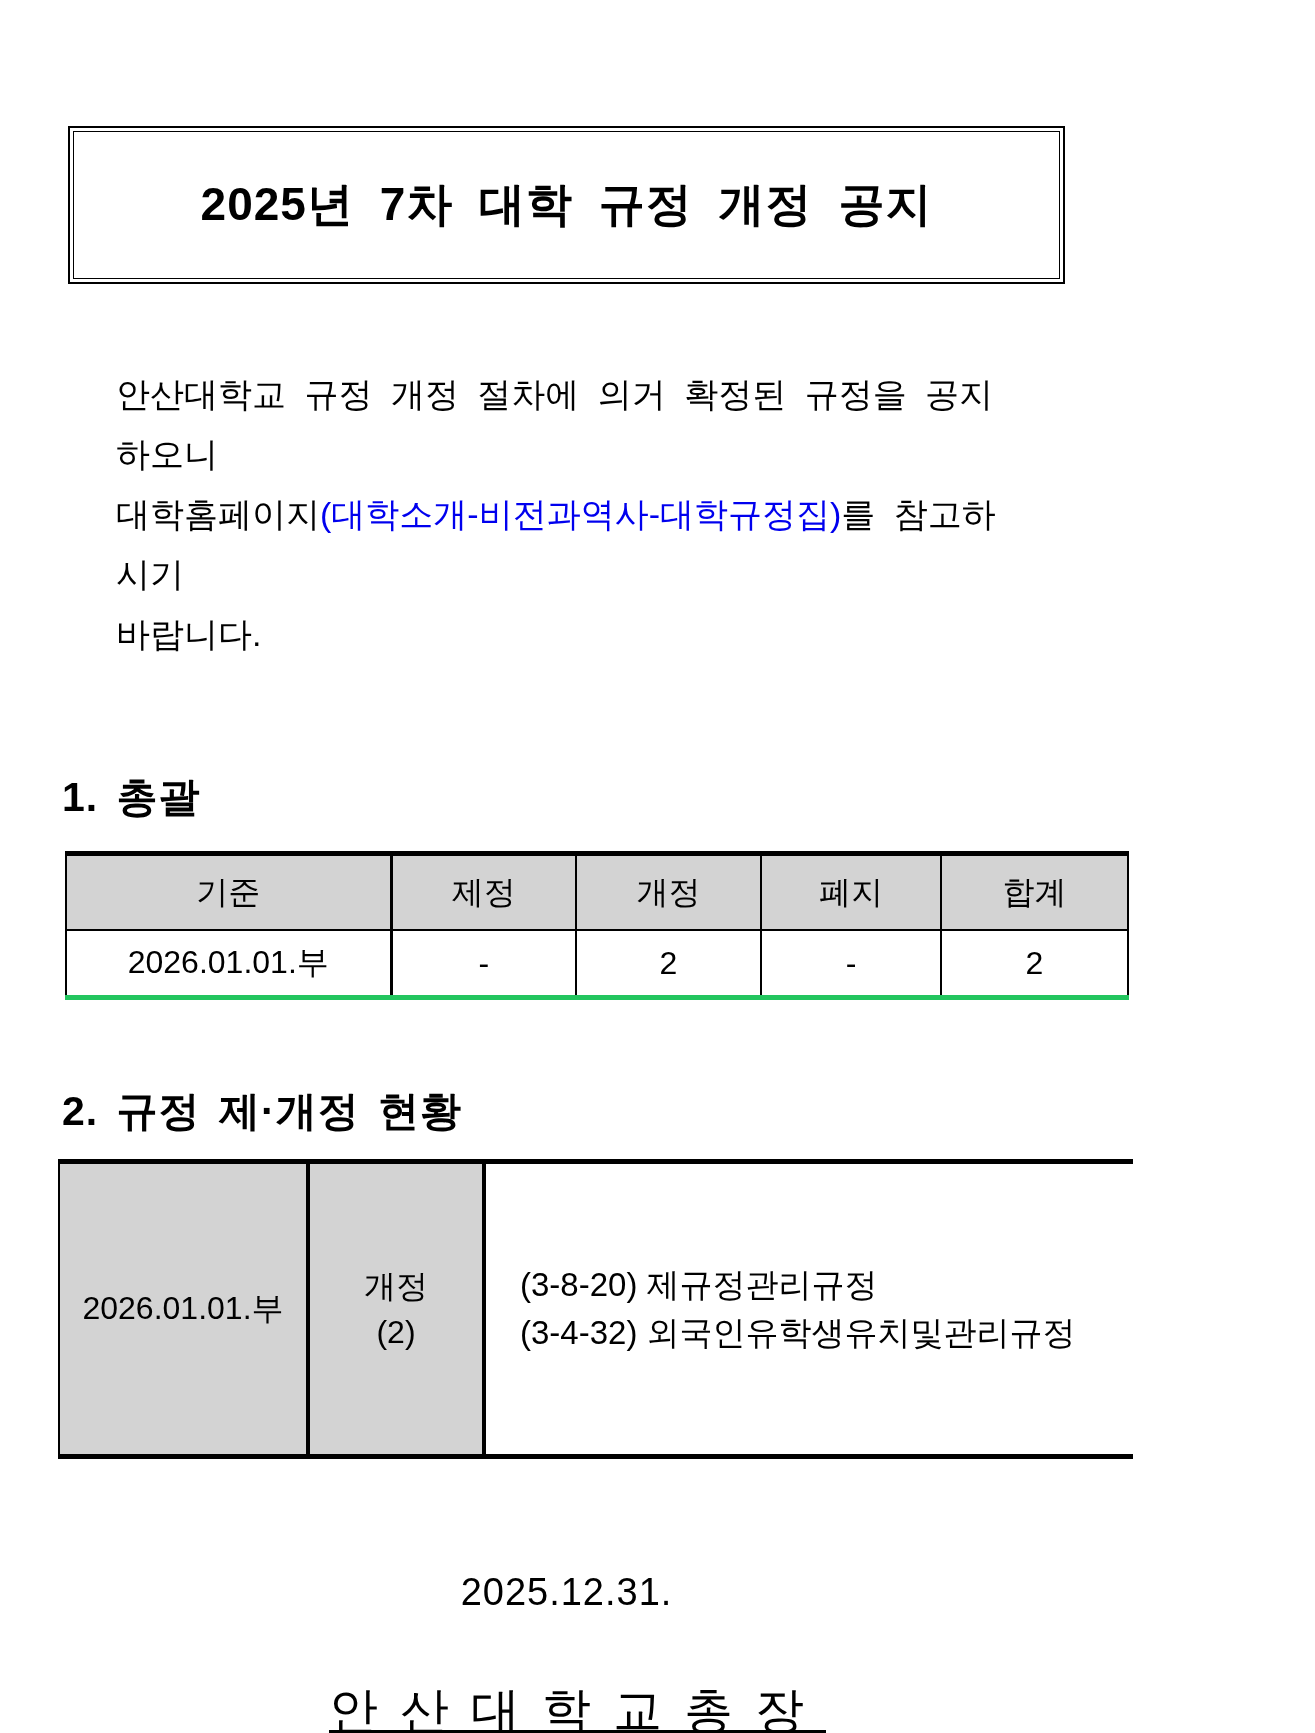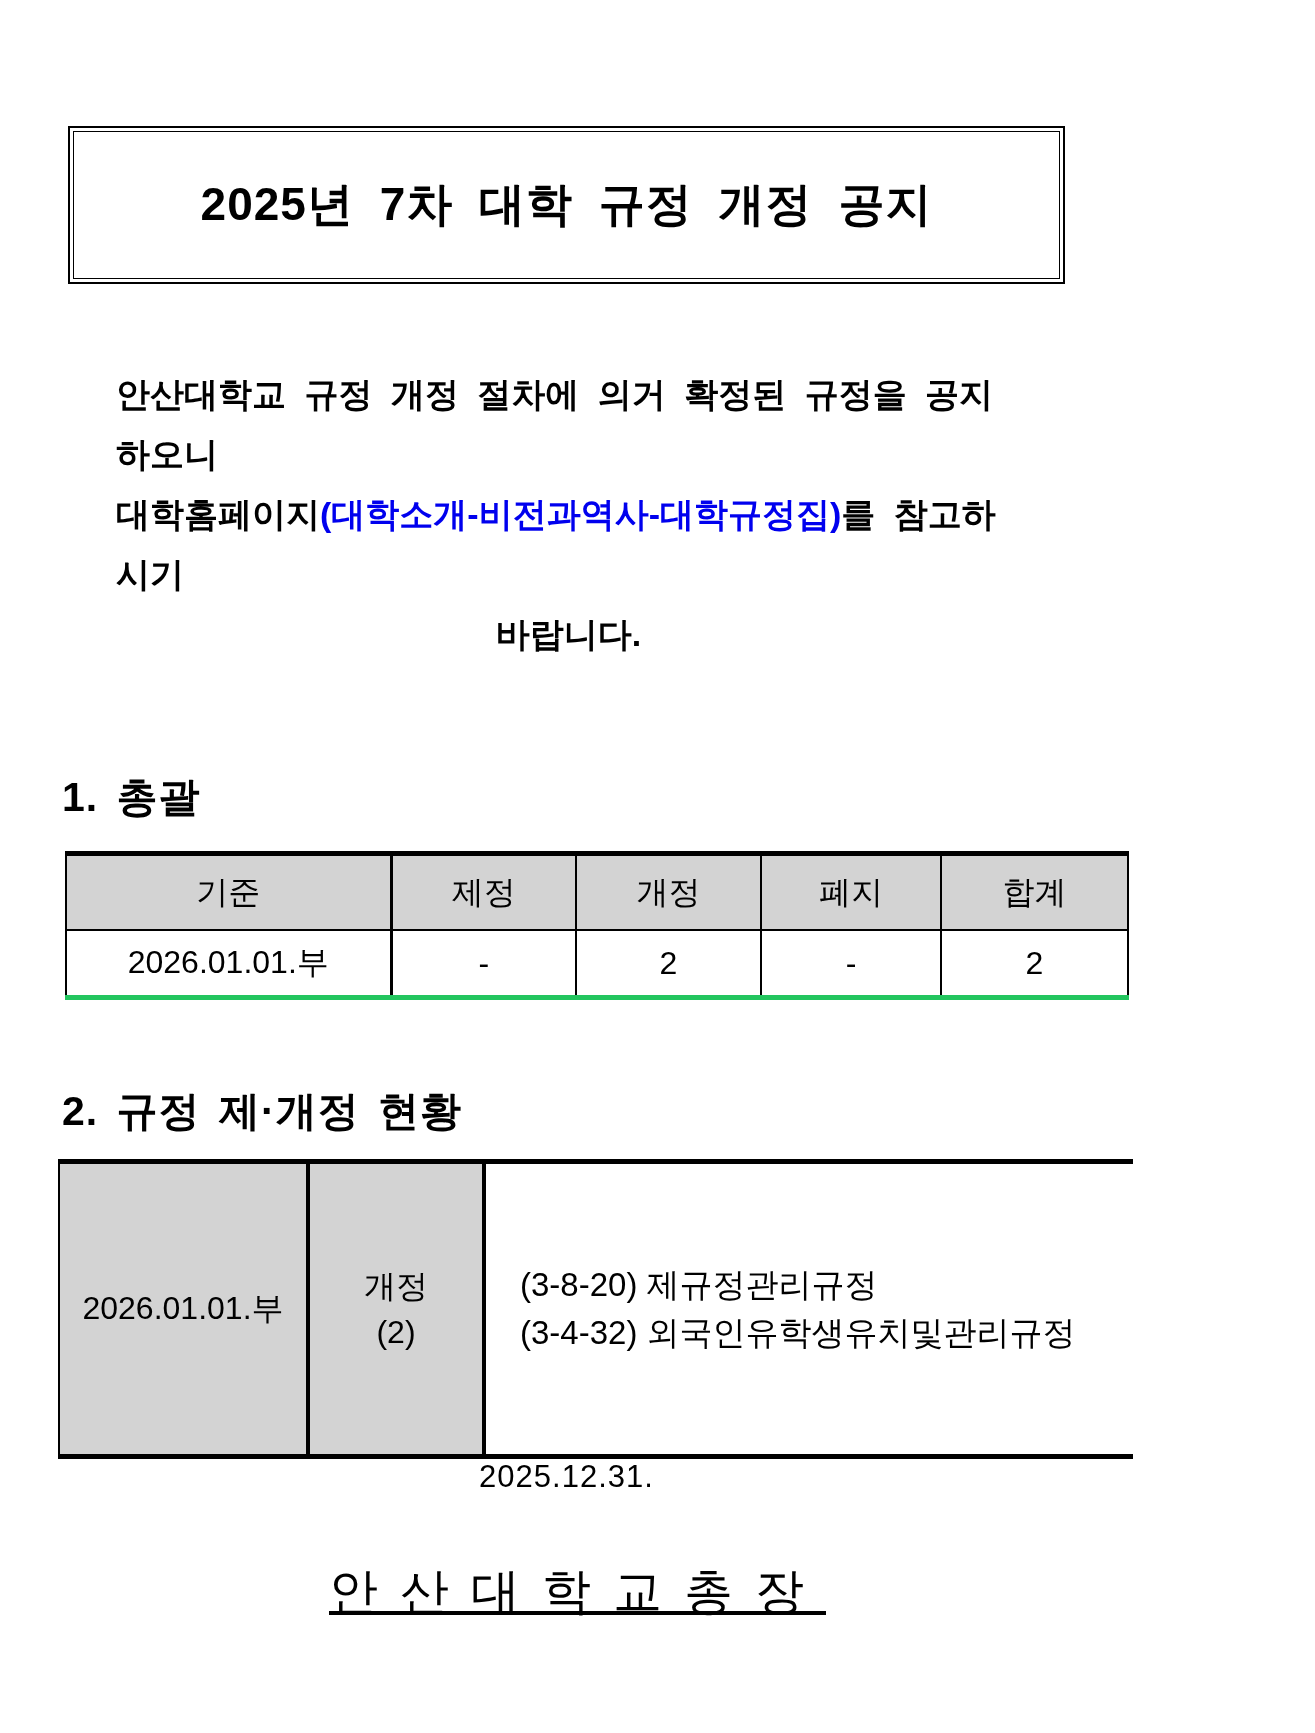--- a/index.html
+++ b/index.html
@@ -27,22 +27,22 @@
     font-size:46px; font-weight:bold;
     letter-spacing:1px; word-spacing:12px;
     white-space:nowrap;
   }
   
   .body-par {
     margin:80px 112px 0 116px;
     font-size:34px; line-height:60px;
     word-spacing:9px;
   }
-  .body-par .line { display:block;font-weight:bold; }
-  .body-par .line-center { text-align:center; }
+  .body-par .line { display:block; }
+  .body-par .line-center { }
   .link-text { color:#0000ee; }
   
   .sec-heading {
     margin:106px 0 0 62px;
     font-size:41px; font-weight:bold;
     letter-spacing:1px; word-spacing:6px;
   }
   .sec-heading-2 { margin-top:84px; }
   
   .t1 {
@@ -81,22 +81,23 @@
   .t2 .c-type {
     width:172px; background:#d3d3d3; text-align:center;
     border-right:4px solid #000; line-height:1.45;
   }
   .t2 .c-items {
     background:#fff; padding-left:34px;
     font-size:33px; line-height:1.45;
   }
   
   .doc-date {
+    margin-top:112px;
     text-align:center;
-    font-size:31px; letter-spacing:1px;
+    font-size:38px; letter-spacing:1px;
   }
   .doc-signature {
     margin-top:64px;
     text-align:center;
     font-size:49px;
     letter-spacing:22px;
     text-indent:22px; 
     white-space:nowrap;
     text-decoration:underline;
   }

